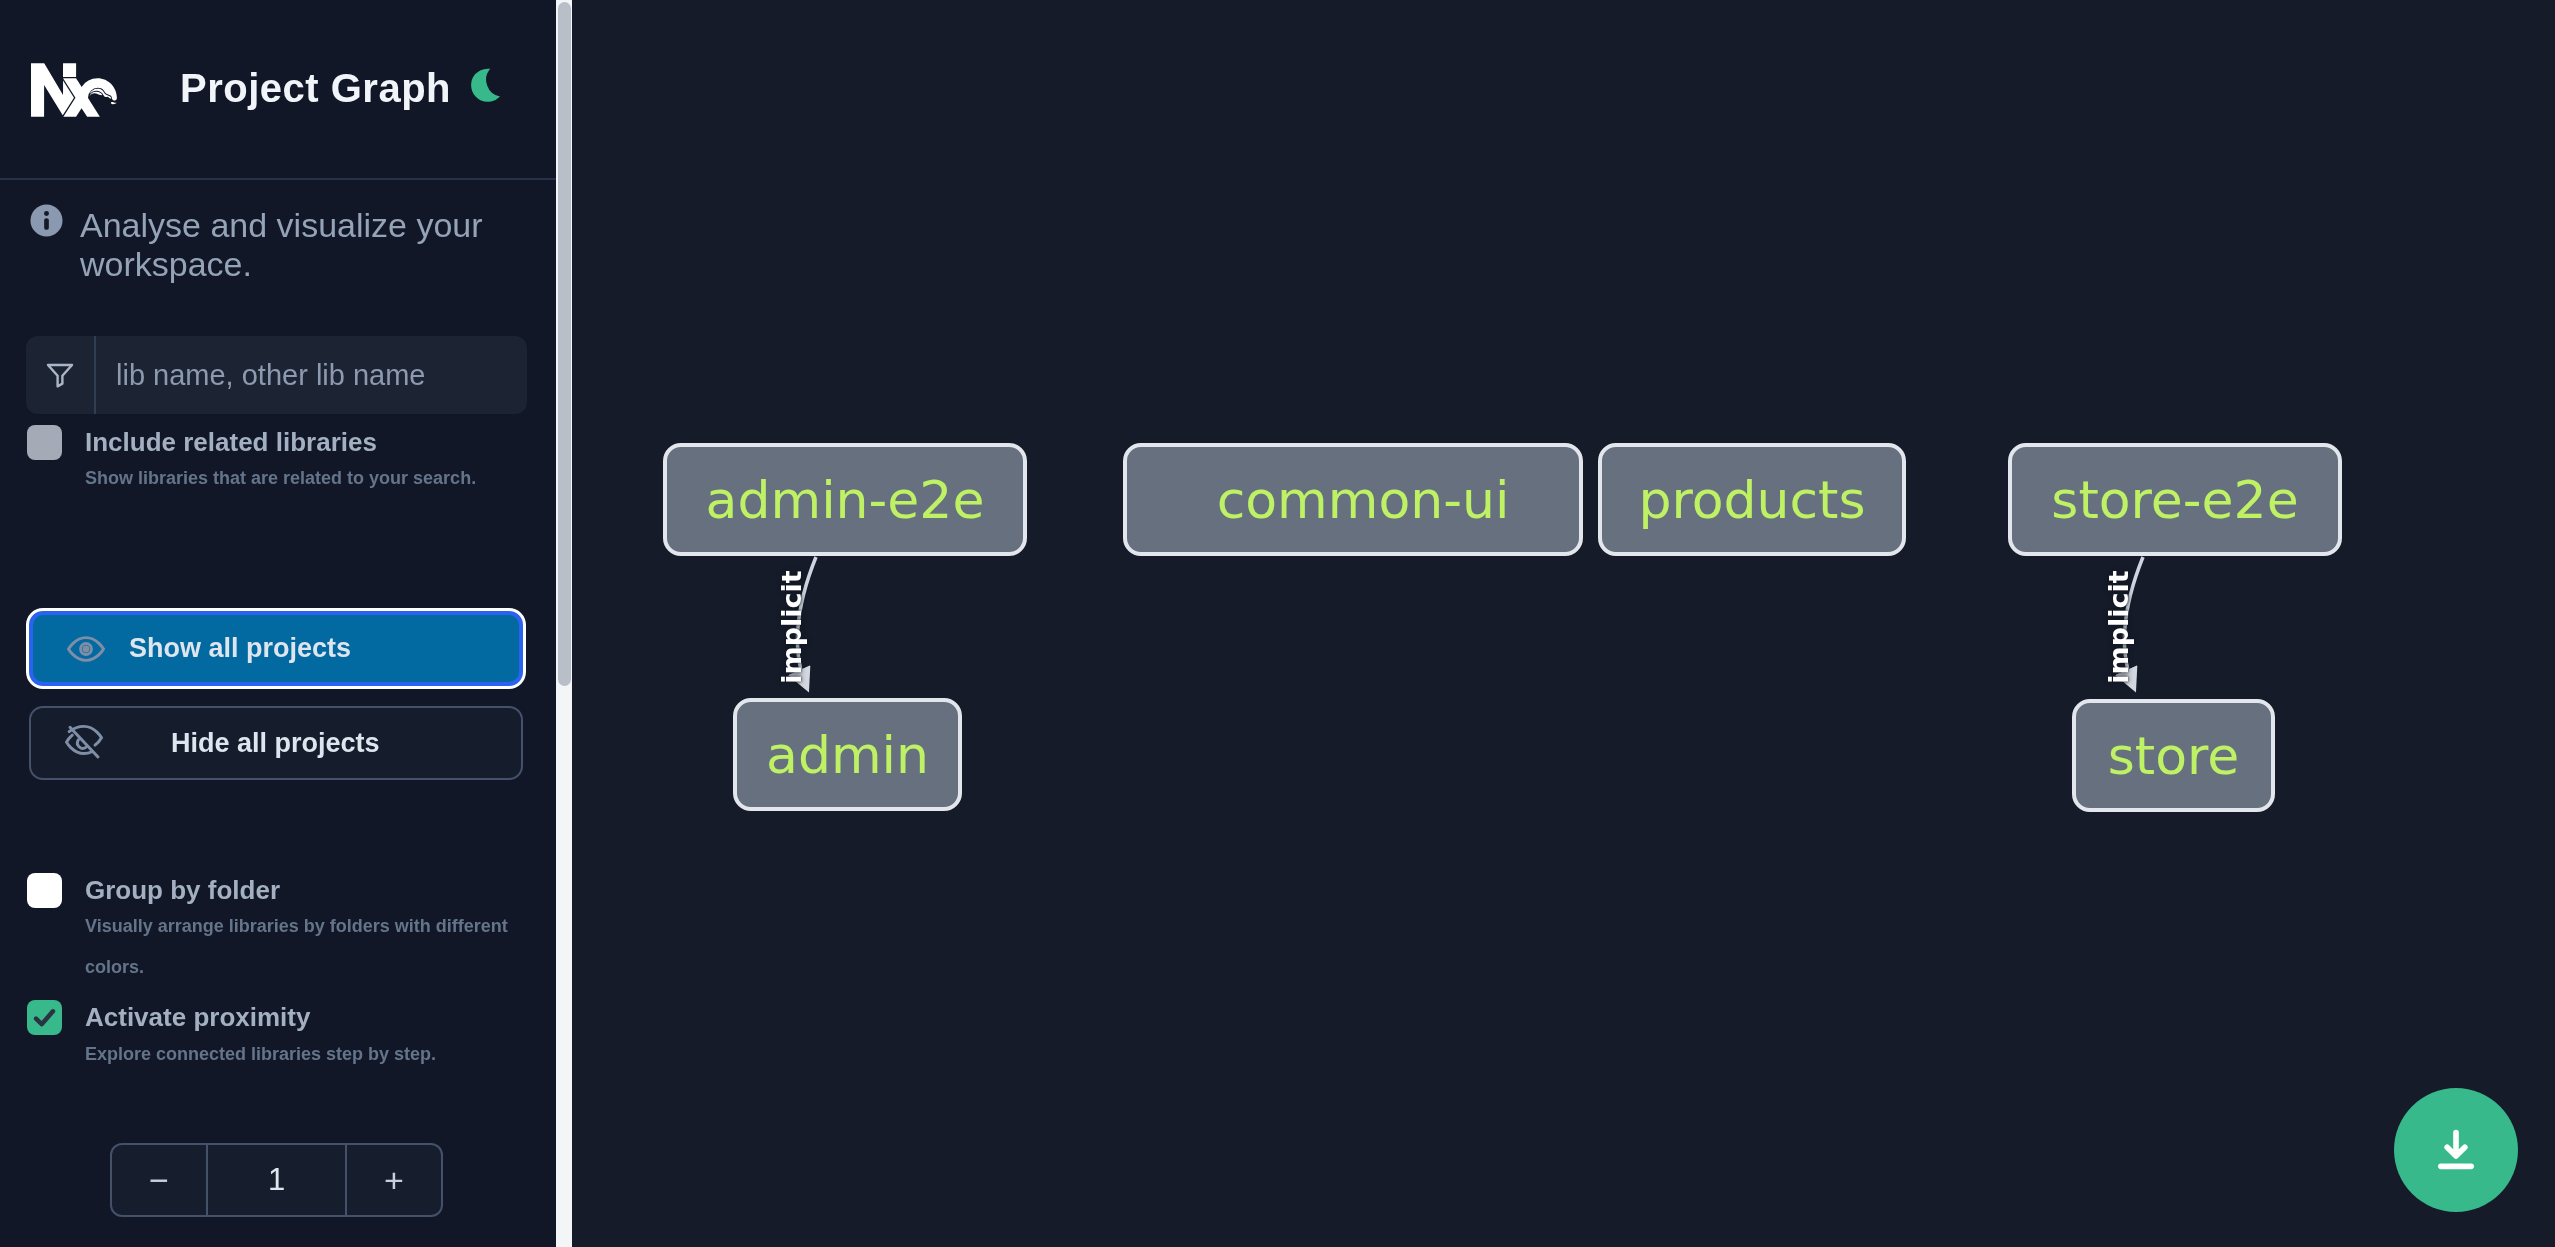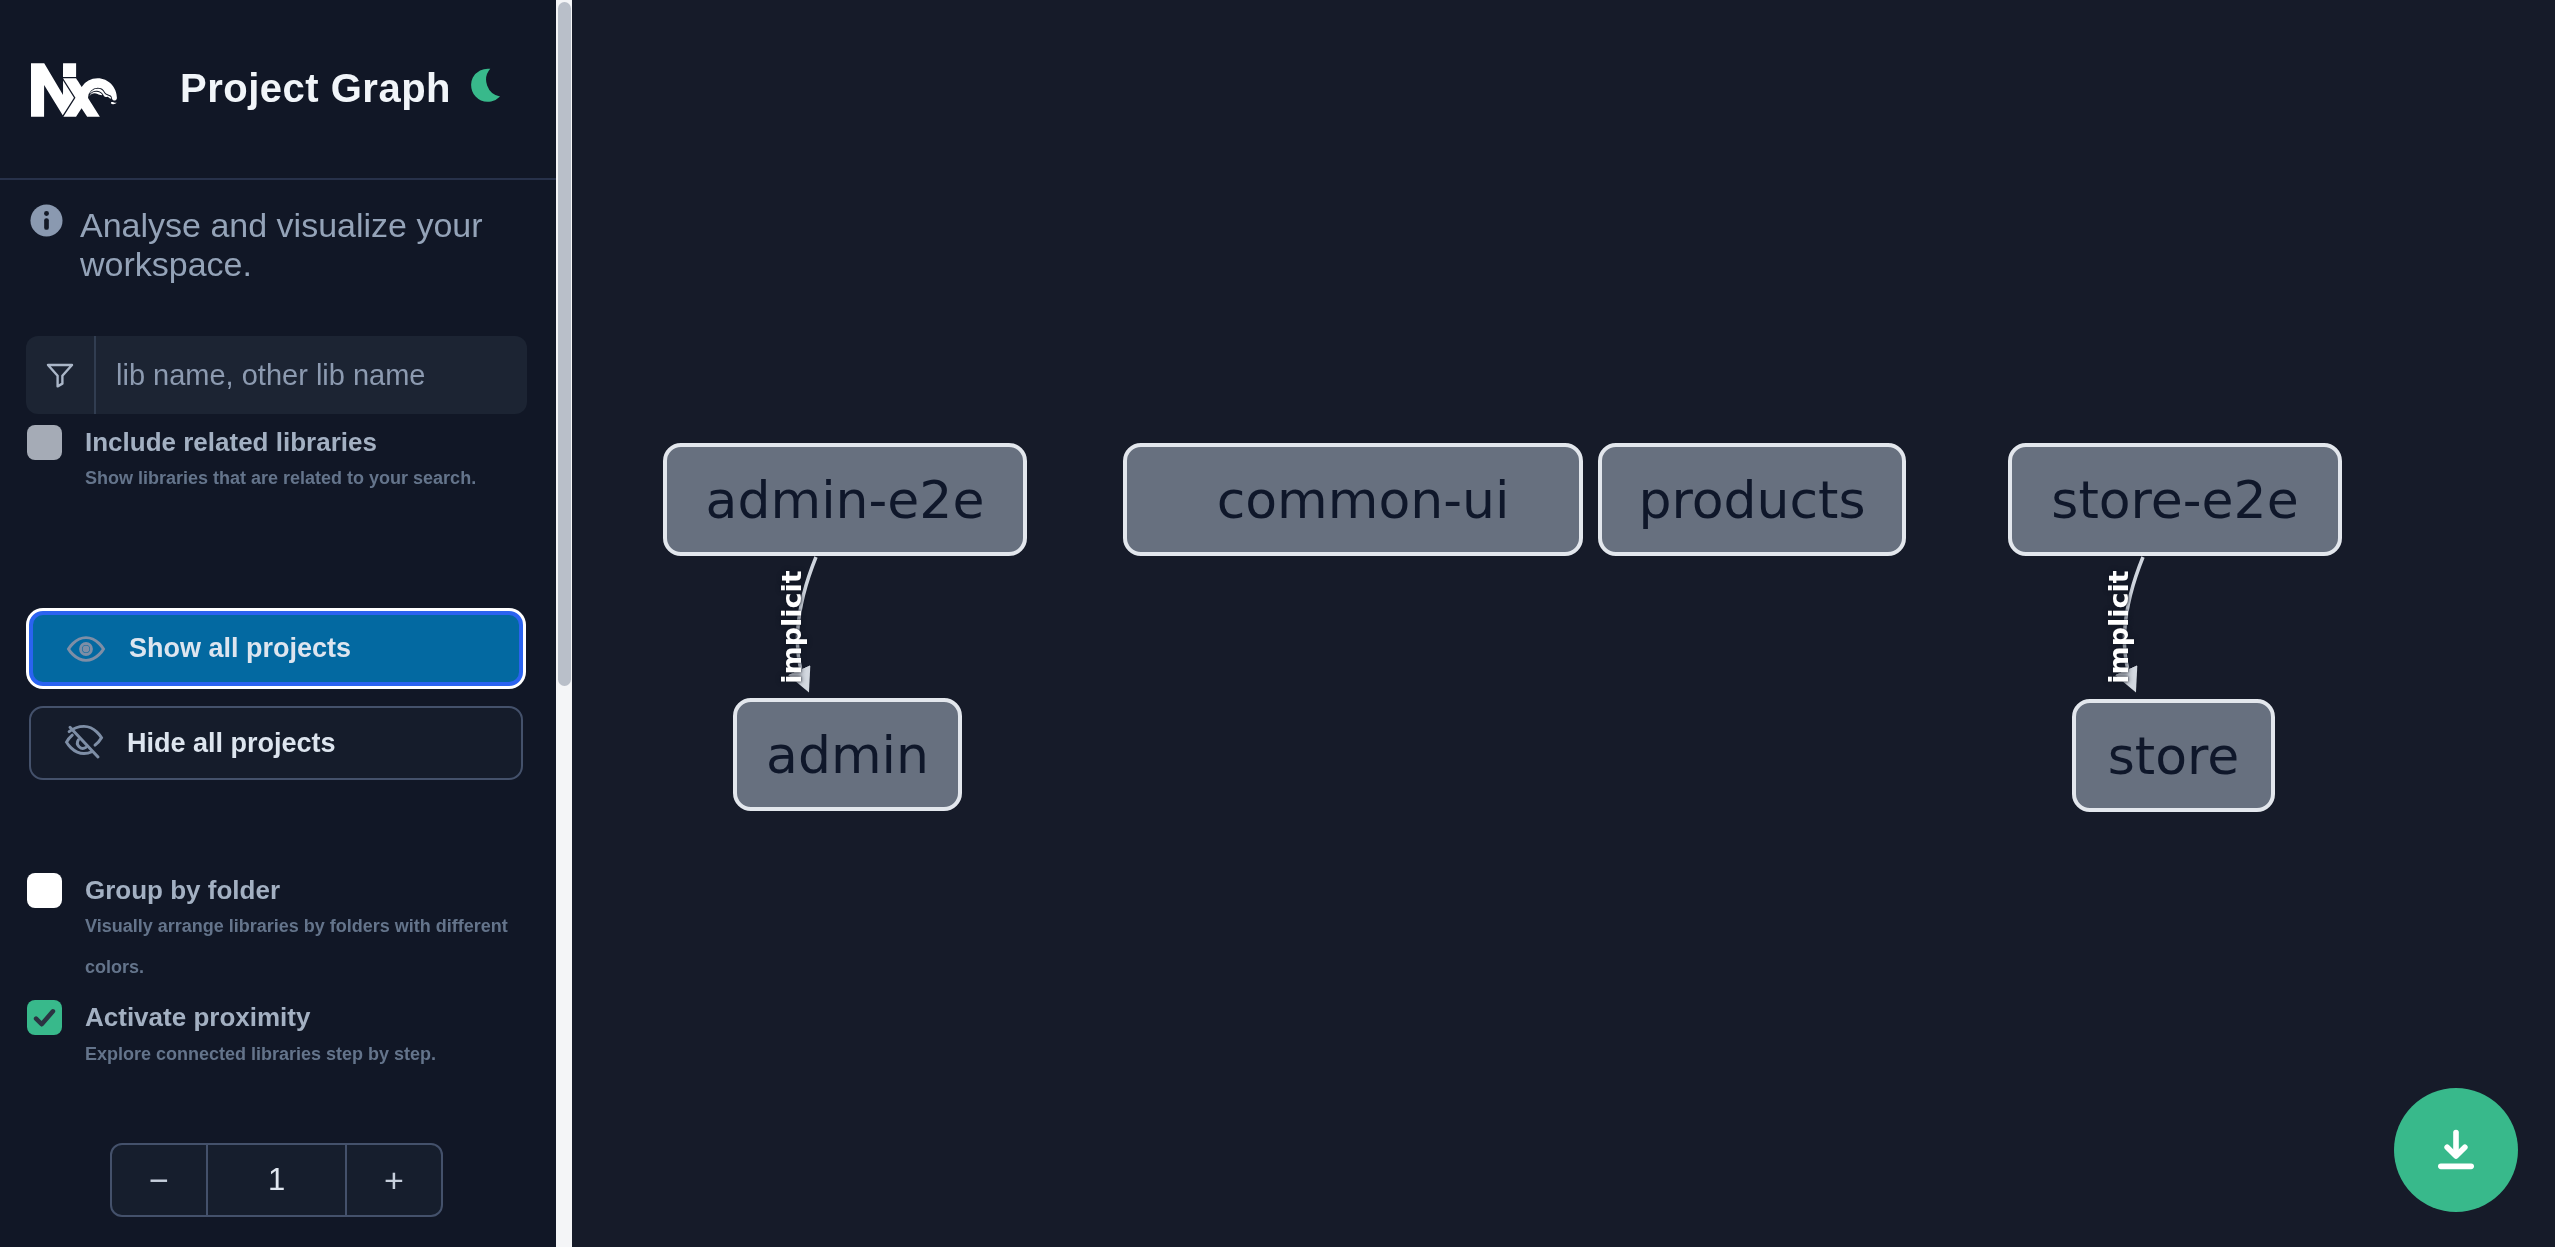--- a/index.html
+++ b/index.html
@@ -29,42 +29,42 @@
   .opt-checkbox{position:absolute;width:35px;height:35px;border-radius:8px;cursor:pointer;}
   .cb-gray{background:#a5abb6;}
   .cb-white{background:#ffffff;}
   .cb-teal{background:#38b98b;display:flex;align-items:center;justify-content:center;}
   .cb-teal svg{width:27px;height:27px;}
   .opt-label{position:absolute;left:85px;font-size:26px;font-weight:700;color:#a3b0c2;cursor:default;}
   .opt-desc{position:absolute;left:85px;width:440px;font-size:18px;line-height:41px;color:#64748b;font-weight:bold;}
 
   .sb-btn{position:absolute;left:29px;width:494px;display:flex;align-items:center;box-sizing:border-box;border-radius:14px;cursor:pointer;font-family:"Liberation Sans",sans-serif;}
   .btn-show{top:611px;height:75px;background:#0369a1;border:4px solid #2b63f0;box-shadow:0 0 0 3px #ffffff;}
-  .btn-hide{top:706px;height:74px;background:#151c2b;border:2px solid #44516b;}
+  .btn-hide{top:706px;height:74px;background:#151c2b;border:2px solid #44516b;gap:44px;}
   .sb-btn .btn-icon{margin-left:26px;display:flex;align-items:center;}
   .sb-btn .btn-icon svg{width:42px;height:42px;}
   .sb-btn .btn-label{margin-left:22px;font-size:27px;font-weight:600;color:#dde5ef;}
 
   .stepper{position:absolute;left:110px;top:1143px;width:333px;height:74px;box-sizing:border-box;border:2px solid #44516b;border-radius:12px;display:flex;background:#161e2d;overflow:hidden;}
   .stepper .cell{display:flex;align-items:center;justify-content:center;color:#c6cfdc;font-size:34px;background:none;border:none;font-family:"Liberation Sans",sans-serif;cursor:pointer;}
   .stepper .dec{width:96px;border-right:2px solid #44516b;}
   .stepper .val{width:137px;color:#dfe6ef;font-size:31px;cursor:default;}
   .stepper .inc{width:96px;border-left:2px solid #44516b;}
 
   .sb-scroll-track{position:absolute;left:556px;top:0;width:16px;height:1247px;background:#f4f5f7;}
   .sb-scroll-thumb{position:absolute;left:1.5px;top:2px;width:13px;height:684px;border-radius:7px;background:#b9bfc9;cursor:grab;}
 
   
   .canvas{position:absolute;left:572px;top:0;width:1983px;height:1247px;background:#161b29;}
   .edges{position:absolute;left:0;top:0;width:1983px;height:1247px;}
   .node{
     position:absolute;height:113px;box-sizing:border-box;
     background:#67707f;border:4px solid #e3e7ed;border-radius:18px;
     display:flex;align-items:center;justify-content:center;
-    color:#0f172a;font-size:52px;font-family:"DejaVu Sans","Liberation Sans",sans-serif;
+    color:#bef264;font-size:52px;font-family:"DejaVu Sans","Liberation Sans",sans-serif;
     cursor:pointer;
   }
   .n-admin-e2e{left:91px;top:443px;width:364px;}
   .n-common-ui{left:551px;top:443px;width:460px;padding-left:20px;}
   .n-products{left:1026px;top:443px;width:308px;}
   .n-store-e2e{left:1436px;top:443px;width:334px;}
   .n-admin{left:161px;top:698px;width:229px;}
   .n-store{left:1500px;top:699px;width:203px;}
 
   .edge-label{

